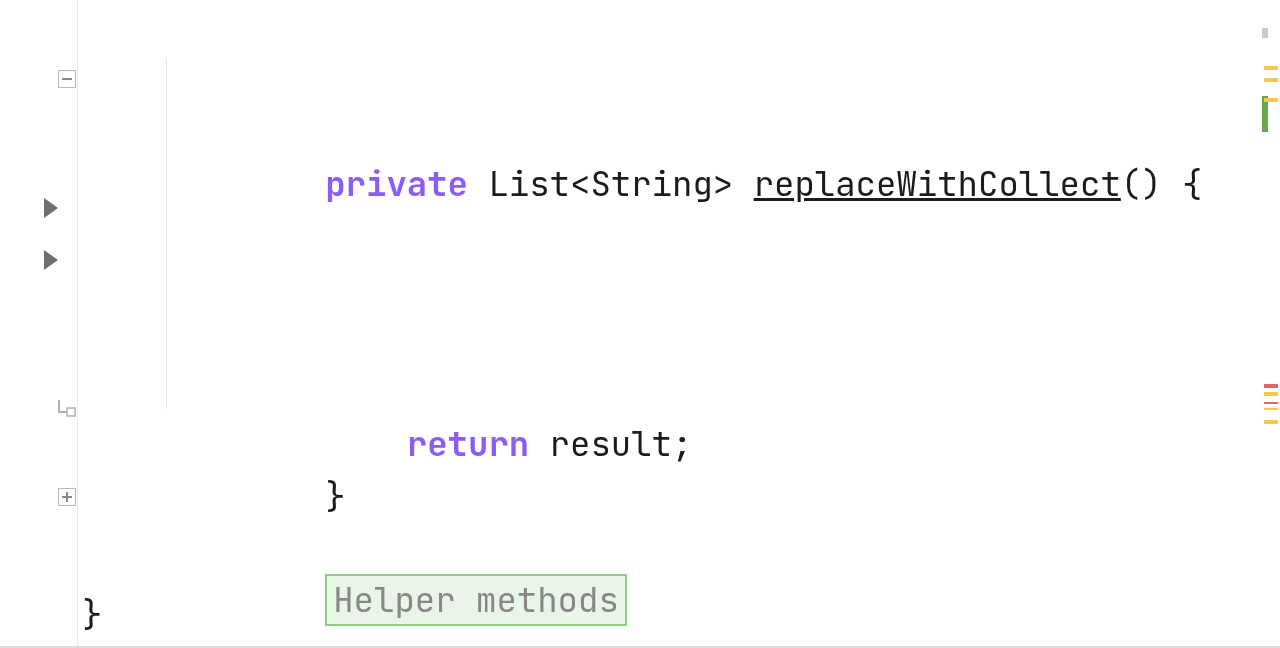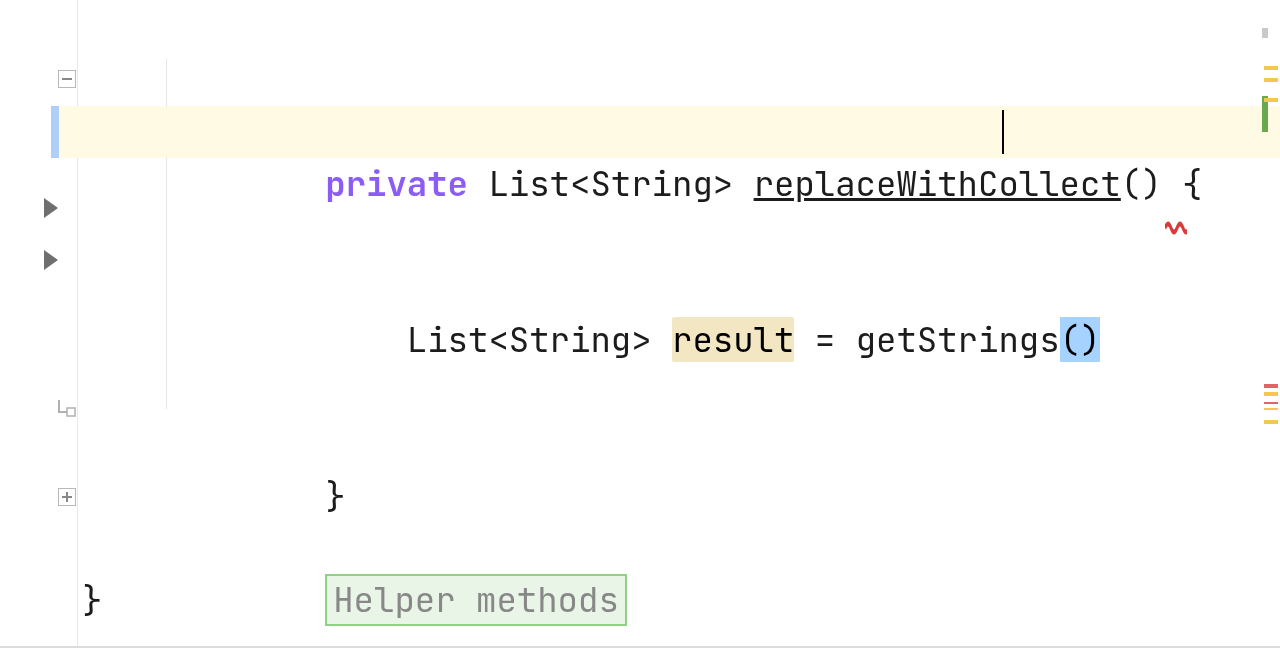--- a/index.html
+++ b/index.html
@@ -46,21 +46,21 @@
 
   .line { position: absolute; left: 0; right: 0; height: 52px; line-height: 52px; white-space: pre; }
   .line .content { position: absolute; left: 84px; }
 
   .indent-guide {
     position: absolute; left: 88px; top: 59px; width: 0; height: 350px;
     border-left: 1px solid #e5e5e5;
   }
 
   .kw { color: #8b5cf6; font-weight: 700; }
-  .plain { color: #1c1c1c; }
+  .plain { color: #1c1c1c; margin-top: 14px; }
   .method { color: #1c1c1c; text-decoration: underline; }
 
   .hl-line-bg {
     position: absolute; left: -27px; right: -20px; top: 0; height: 52px;
     background: #fffae3;
   }
   .hl-gutter {
     position: absolute; left: -27px; width: 8px; height: 52px; background: #b0cff7; top:0;
   }
 
@@ -127,34 +127,26 @@
 
   <div class="code-area">
     <div class="indent-guide"></div>
 
     <div class="line" style="top:54px">
       <span class="content">
         <span class="kw">private</span><span class="plain"> List&lt;String&gt; </span><span class="method">replaceWithCollect</span><span class="plain">() {</span>
       </span>
     </div>
 
-    <div class="line" style="top:106px">
-      <div class="hl-line-bg"></div>
-      <div class="hl-gutter"></div>
-      <span class="content" style="position:absolute">
-        <span class="plain">    </span><span class="plain">List&lt;String&gt; </span><span class="var-hl">result</span><span class="plain"> = </span><span class="plain">getStrings</span><span class="sel-box">(</span><span class="sel-box">)</span>
+
+    <div class="line" style="top:314px">
+      <span class="content">
+        <span class="plain">    </span><span class="kw">return</span><span class="plain"> result;</span>
       </span>
-      <div class="caret" style="left:924px"></div>
-      <div class="squiggle" style="left:924px; width:22px; top:40px">
-        <svg viewBox="0 0 22 8" preserveAspectRatio="none">
-            <path d="M0 4 Q 3 0 6 4 T 12 4 T 18 4 T 24 4" stroke="#d93b3b" stroke-width="2.5" fill="none"></path>
-          </svg>
-      </div>
     </div>
-
 
     <div class="line" style="top:366px">
       <span class="content">
         <span class="plain">}</span>
       </span>
     </div>
 
     <div class="line" style="top:470px">
       <span class="content">
         <span class="folded-region">Helper methods</span>

